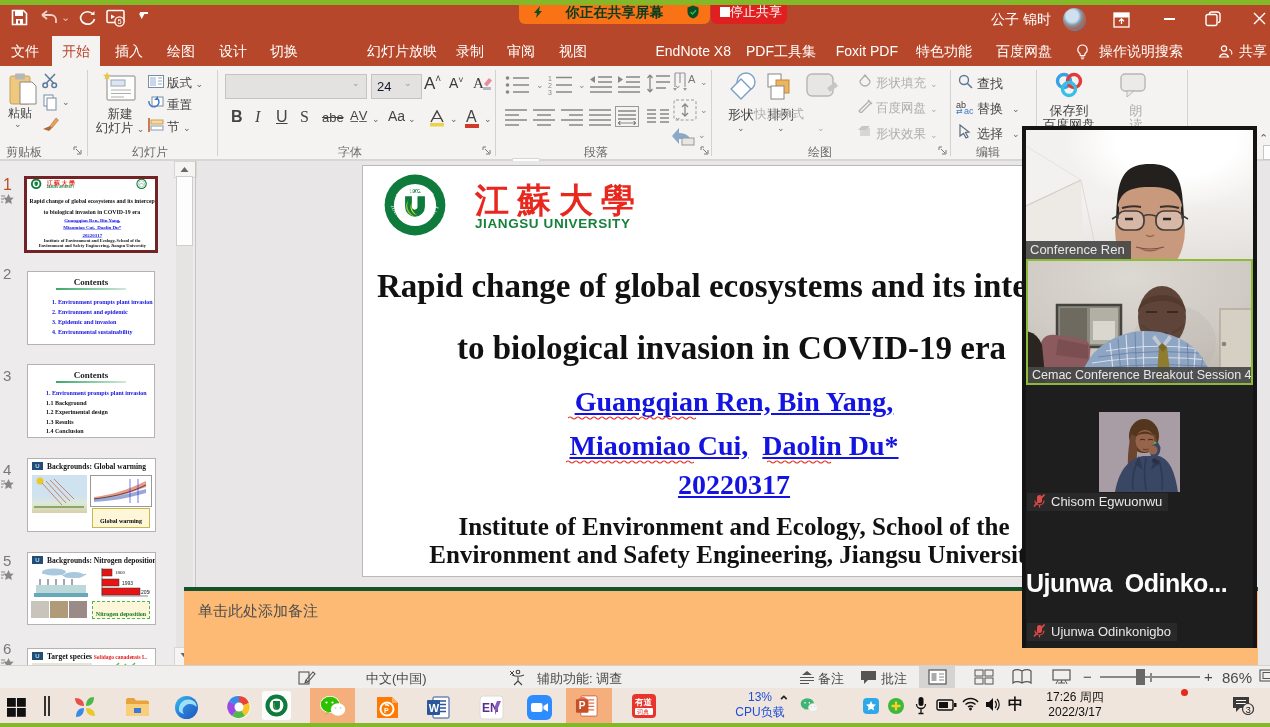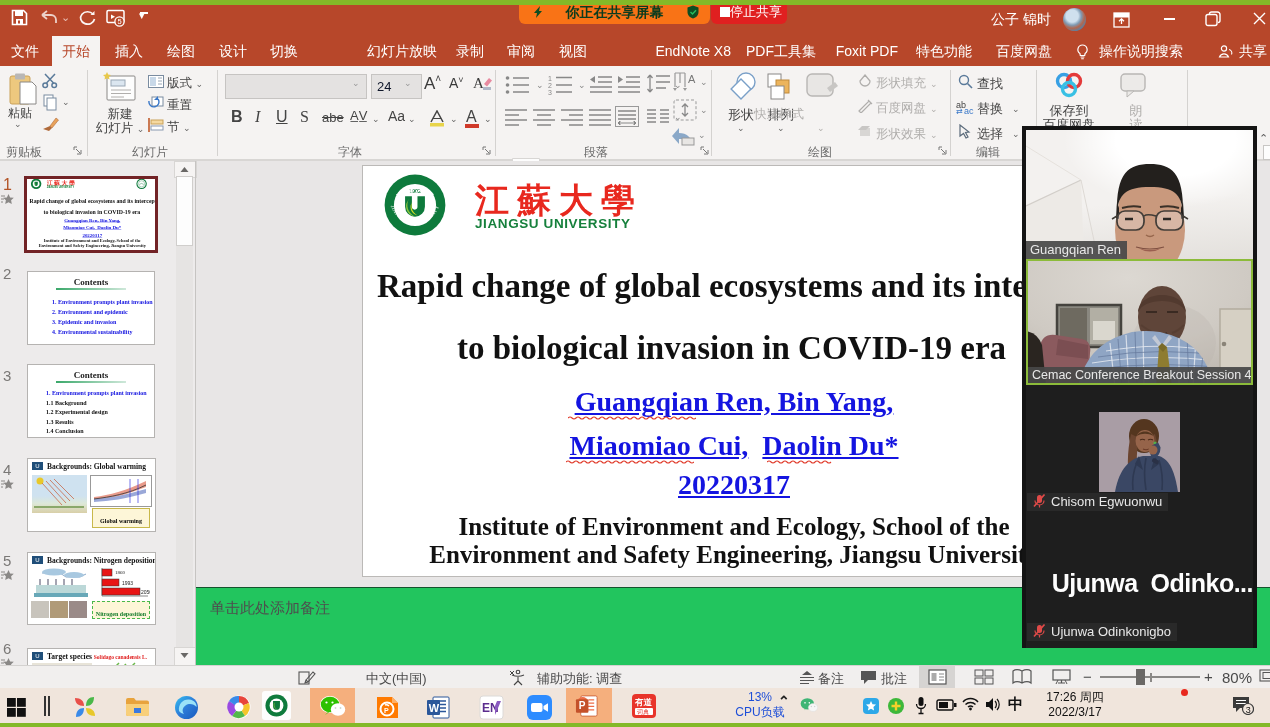--- a/index.html
+++ b/index.html
@@ -30,21 +30,21 @@
   
   #mainarea{left:0;top:161px;width:1270px;height:504px;background:#e8e6e6;}
   #thumbpanel{left:0;top:0px;width:196px;height:504px;background:#edebeb;}
   #panelsep{left:195px;top:0;width:1px;height:504px;background:#c6c4c2;}
   .thumb{position:absolute;background:#fff;border:1px solid #b5b3b1;overflow:hidden;}
   .tnum{position:absolute;font-size:15px;color:#7a7876;}
   .tstar{position:absolute;font-size:11px;color:#8a8886;}
   
   #slide{left:363px;top:5px;width:718px;height:410px;background:#fff;outline:1px solid #bbb9b7;}
   
-  #notes{left:196px;top:426px;width:1074px;height:78px;background:#22c55e;border-top:1px solid #14532d;}
+  #notes{left:184px;top:426px;width:1074px;height:78px;background:#fdba74;border-top:4px solid #14532d;}
   
   #statusbar{left:0;top:665px;width:1270px;height:23px;background:#f1efee;border-top:1px solid #d4d2d0;font-size:13px;color:#4a4a4a;}
   
   #taskbar{left:0;top:688px;width:1270px;height:35px;background:#f0e5dc;}
   
   #zoomwin{left:1022px;top:126px;width:235px;height:522px;background:#1e1e1e;border-left:4px solid #141414;border-top:4px solid #141414;border-right:4px solid #141414;box-sizing:border-box;}
   .vlabel{position:absolute;background:rgba(72,72,72,0.92);color:#e8e8e8;font-size:13px;line-height:18px;padding:0 6px 0 4px;white-space:nowrap;}
 </style>
 </head>
 <body>
@@ -567,21 +567,21 @@
     <svg class="abs" style="left:1052px;top:3px;" width="19" height="16" viewBox="0 0 19 16">
         <rect x="1" y="1" width="17" height="10" fill="none" stroke="#555" stroke-width="1.2"></rect>
         <path d="M9.5 11 v3 M6 14 h7" stroke="#555" stroke-width="1.2"></path>
         <path d="M6 11 l-2 4 M13 11 l2 4" stroke="#555" stroke-width="1"></path>
       </svg>
     <span class="abs" style="left:1083px;top:2px;font-size:15px;">−</span>
     <span class="abs" style="left:1100px;top:10px;width:100px;height:2px;background:#8a8886;"></span>
     <span class="abs" style="left:1136px;top:3px;width:9px;height:16px;background:#6a6866;"></span>
     <span class="abs" style="left:1150px;top:7px;width:1.5px;height:9px;background:#8a8886;"></span>
     <span class="abs" style="left:1204px;top:2px;font-size:15px;">+</span>
-    <span class="abs" style="left:1222px;top:3px;font-size:15px;">80%</span>
+    <span class="abs" style="left:1222px;top:3px;font-size:15px;">86%</span>
     <svg class="abs" style="left:1259px;top:3px;" width="17" height="16" viewBox="0 0 17 16">
         <rect x="1" y="1" width="15" height="11" fill="none" stroke="#555" stroke-width="1.1"></rect>
         <rect x="4" y="3.5" width="9" height="6" fill="none" stroke="#555" stroke-width="1"></rect>
       </svg>
   </div>
   <div class="abs" id="taskbar">
     <svg class="abs" style="left:7px;top:10px;" width="19" height="19" viewBox="0 0 19 19">
         <rect x="0" y="0" width="8.8" height="8.8" fill="#111"></rect>
         <rect x="10" y="0" width="8.8" height="8.8" fill="#111"></rect>
         <rect x="0" y="10" width="8.8" height="8.8" fill="#111"></rect>
@@ -746,21 +746,21 @@
         <rect x="91" y="81" width="27" height="19" rx="8" fill="rgba(240,240,240,0.35)" stroke="#413c37" stroke-width="1.7"></rect>
         <rect x="130" y="81" width="27" height="19" rx="8" fill="rgba(240,240,240,0.35)" stroke="#413c37" stroke-width="1.7"></rect>
         <path d="M118 86 q3-2.5 12 0" stroke="#413c37" stroke-width="1.5" fill="none"></path>
         <path d="M91 86 l-5 3 M157 86 l5 3" stroke="#413c37" stroke-width="1.5"></path>
         <path d="M99 89 h8 M137 89 h8" stroke="#2a2724" stroke-width="2.4"></path>
 
         <path d="M120 105 q4 3 8 0" stroke="#96664c" stroke-width="1.4" fill="none"></path>
         <path d="M112 118 q12 7 24 0 q-12 4 -24 0z" fill="#9a5f50"></path>
         <path d="M110 117 q14 4 28 0" stroke="#7e4f40" stroke-width="1.2" fill="none"></path>
       </svg>
-      <div class="vlabel" style="left:0px;bottom:0px;">Guangqian Ren</div>
+      <div class="vlabel" style="left:0px;bottom:0px;">Conference Ren</div>
     </div>
 
     <div class="abs" style="left:0;top:129px;width:227px;height:126px;overflow:hidden;background:#cbc7c1;border:2px solid #8cbb3a;box-sizing:border-box;">
       <svg class="abs" style="left:-2px;top:-2px;" width="227" height="126" viewBox="0 0 227 126">
         <rect x="0" y="0" width="227" height="126" fill="#c6c1ba"></rect>
         <radialGradient id="vlight" cx="0.45" cy="0.15" r="0.9">
             <stop offset="0" stop-color="#dcd8d2"></stop>
             <stop offset="0.6" stop-color="#cfcac3"></stop>
             <stop offset="1" stop-color="#bcb6ae"></stop>
           </radialGradient>
@@ -826,21 +826,21 @@
       </div>
       <div class="vlabel" style="left:1px;bottom:5px;padding-left:24px;background:rgba(42,42,42,0.95);">Chisom Egwuonwu</div>
       <svg class="abs" style="left:6px;bottom:8px;" width="15" height="14" viewBox="0 0 15 14">
           <rect x="5" y="1" width="5" height="8" rx="2.5" fill="#e04a48"></rect>
           <path d="M3 6.5 a4.5 4.5 0 0 0 9 0 M7.5 11 v2.5" stroke="#e04a48" stroke-width="1.2" fill="none"></path>
           <path d="M2 12.5 L12.5 0.5" stroke="#e04a48" stroke-width="1.6"></path>
         </svg>
     </div>
 
     <div class="abs" style="left:0;top:386px;width:227px;height:128px;background:#1e1e1e;">
-      <div class="abs" style="left:0;top:53px;width:227px;text-align:right;font-size:25px;font-weight:bold;color:#fdfdfd;letter-spacing:-0.5px;">Ujunwa&nbsp; Odinko...</div>
+      <div class="abs" style="left:0;top:53px;width:227px;text-align:left;font-size:25px;font-weight:bold;color:#fdfdfd;letter-spacing:-0.5px;">Ujunwa&nbsp; Odinko...</div>
       <div class="vlabel" style="left:1px;bottom:3px;padding-left:24px;background:rgba(42,42,42,0.95);">Ujunwa Odinkonigbo</div>
       <svg class="abs" style="left:6px;bottom:6px;" width="15" height="14" viewBox="0 0 15 14">
           <rect x="5" y="1" width="5" height="8" rx="2.5" fill="#e04a48"></rect>
           <path d="M3 6.5 a4.5 4.5 0 0 0 9 0 M7.5 11 v2.5" stroke="#e04a48" stroke-width="1.2" fill="none"></path>
           <path d="M2 12.5 L12.5 0.5" stroke="#e04a48" stroke-width="1.6"></path>
         </svg>
     </div>
   </div>
 </div>
 

